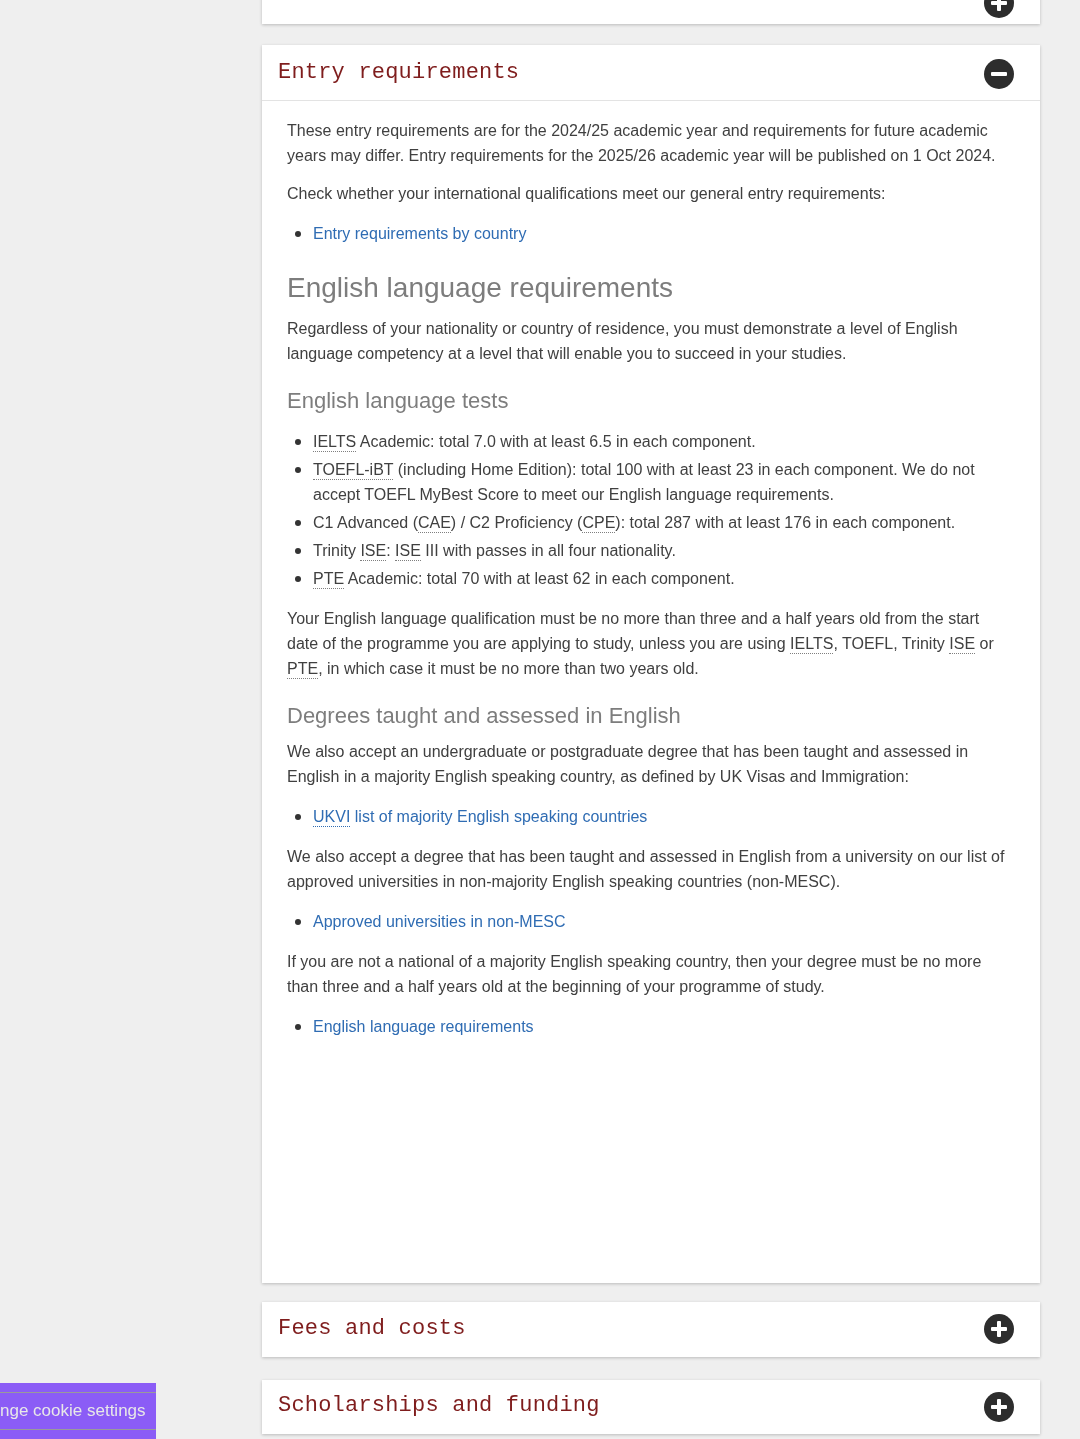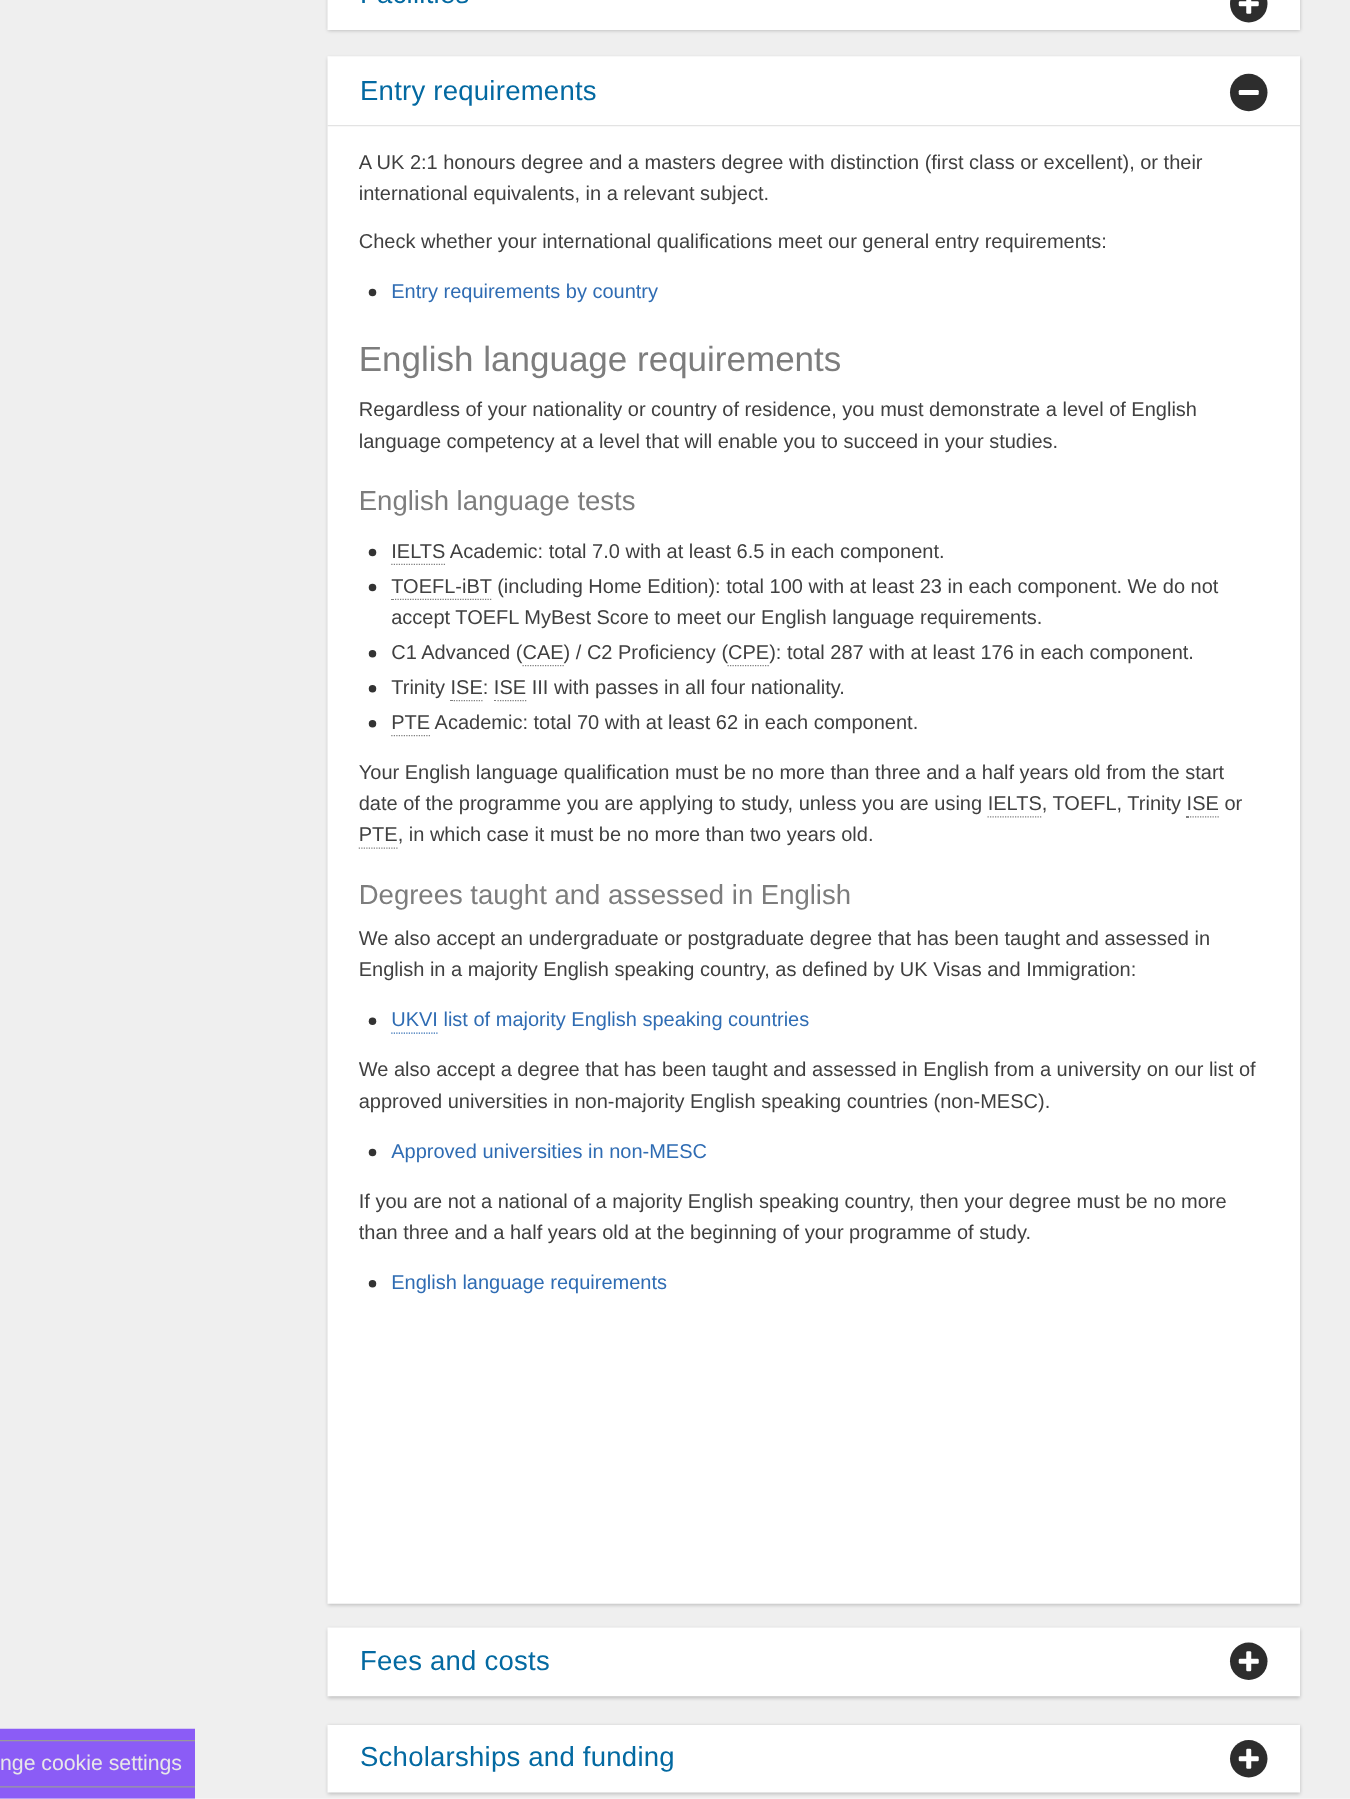--- a/index.html
+++ b/index.html
@@ -13,22 +13,22 @@
     position:absolute; left:262px; width:778px; background:#ffffff;
     box-shadow:0 1px 3px rgba(0,0,0,0.22);
   }
   #facilities-card   { top:-34px; height:58px; }
   #entry-card        { top:45px;  height:1238px; }
   #fees-card         { top:1302px; height:55px; }
   #scholarships-card { top:1380px; height:54px; }
 
   .acc-header { position:relative; width:100%; height:100%; cursor:pointer; }
   .acc-title {
-    position:absolute; left:26px; font-size:22px; color:#0369a1;
-    letter-spacing:0.2px; white-space:nowrap;
+    position:absolute; left:16px; font-size:22px; color:#7f1d1d;
+    letter-spacing:0.2px; white-space:nowrap;font-family:Liberation Mono, monospace;
   }
   #facilities-card   .acc-title { top:16px; }
   .entry-header      .acc-title { top:15px; }
   #fees-card         .acc-title { top:14px; }
   #scholarships-card .acc-title { top:13px; }
 
   .icon-circle {
     position:absolute; right:26px; width:30px; height:30px;
     border-radius:50%; background:#2d2d2d;
   }
@@ -90,21 +90,21 @@
     </div>
   </div>
 
   <div class="card" id="entry-card">
     <div class="acc-header entry-header">
       <span class="acc-title">Entry requirements</span>
       <span class="icon-circle minus"></span>
     </div>
 
     <div class="entry-body">
-      <p>A UK 2:1 honours degree and a masters degree with distinction (first class or excellent), or their international equivalents, in a relevant subject.</p>
+      <p>These entry requirements are for the 2024/25 academic year and requirements for future academic years may differ. Entry requirements for the 2025/26 academic year will be published on 1 Oct 2024.</p>
 
       <p>Check whether your international qualifications meet our general entry requirements:</p>
       <ul>
         <li>
           <a class="link">Entry requirements by country</a>
         </li>
       </ul>
 
       <h2>English language requirements</h2>
       <p>Regardless of your nationality or country of residence, you must demonstrate a level of English language competency at a level that will enable you to succeed in your studies.</p>

